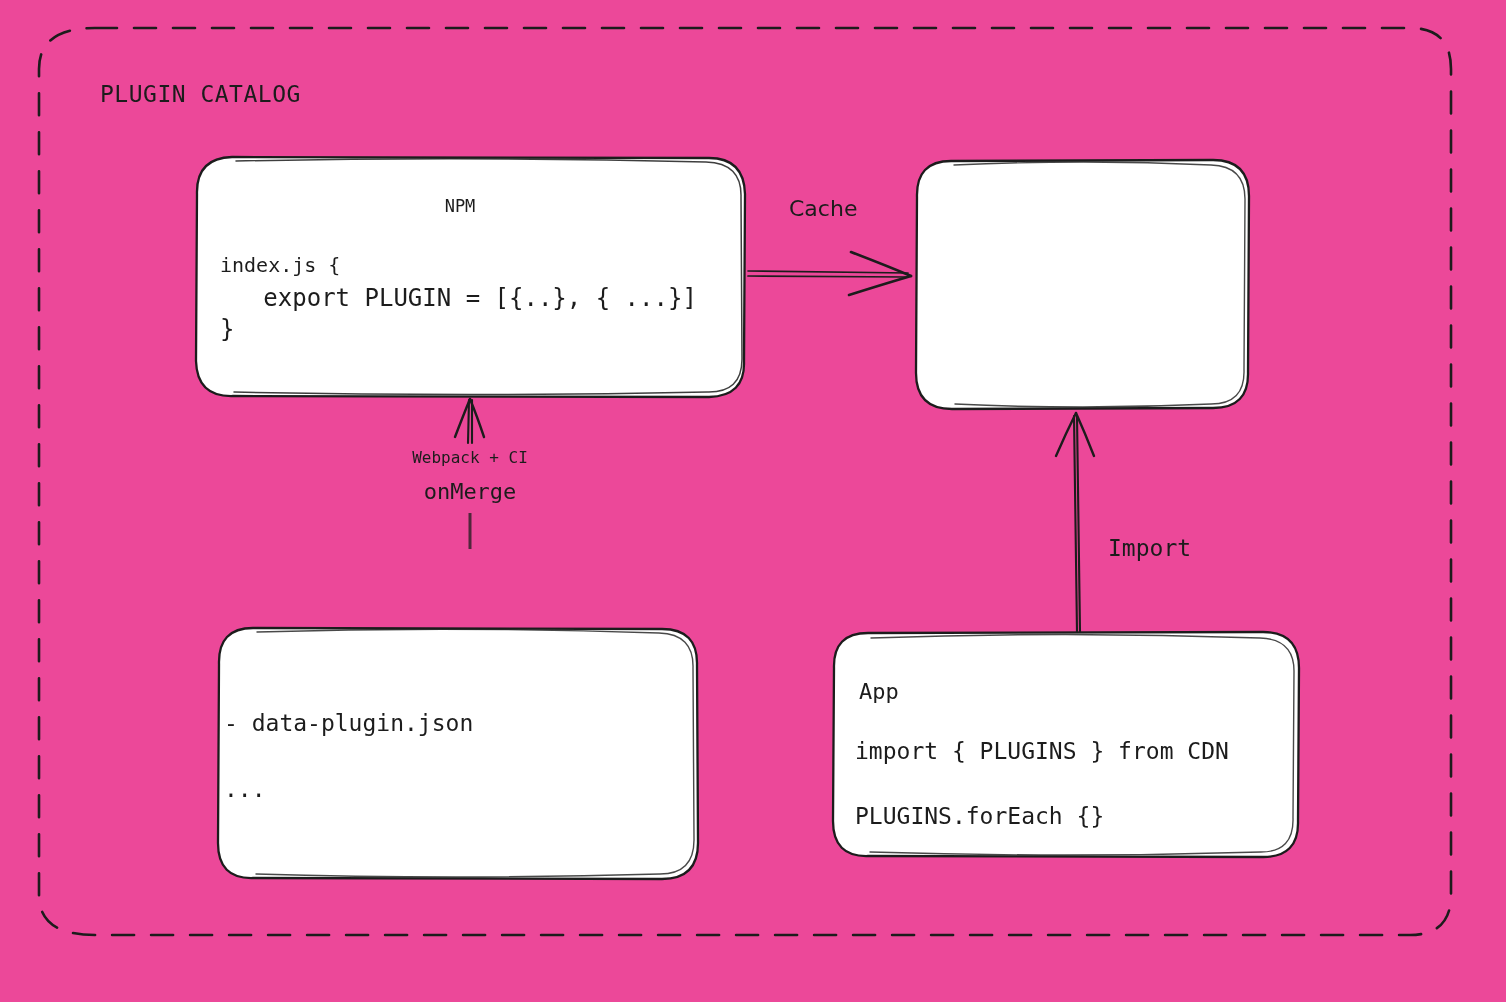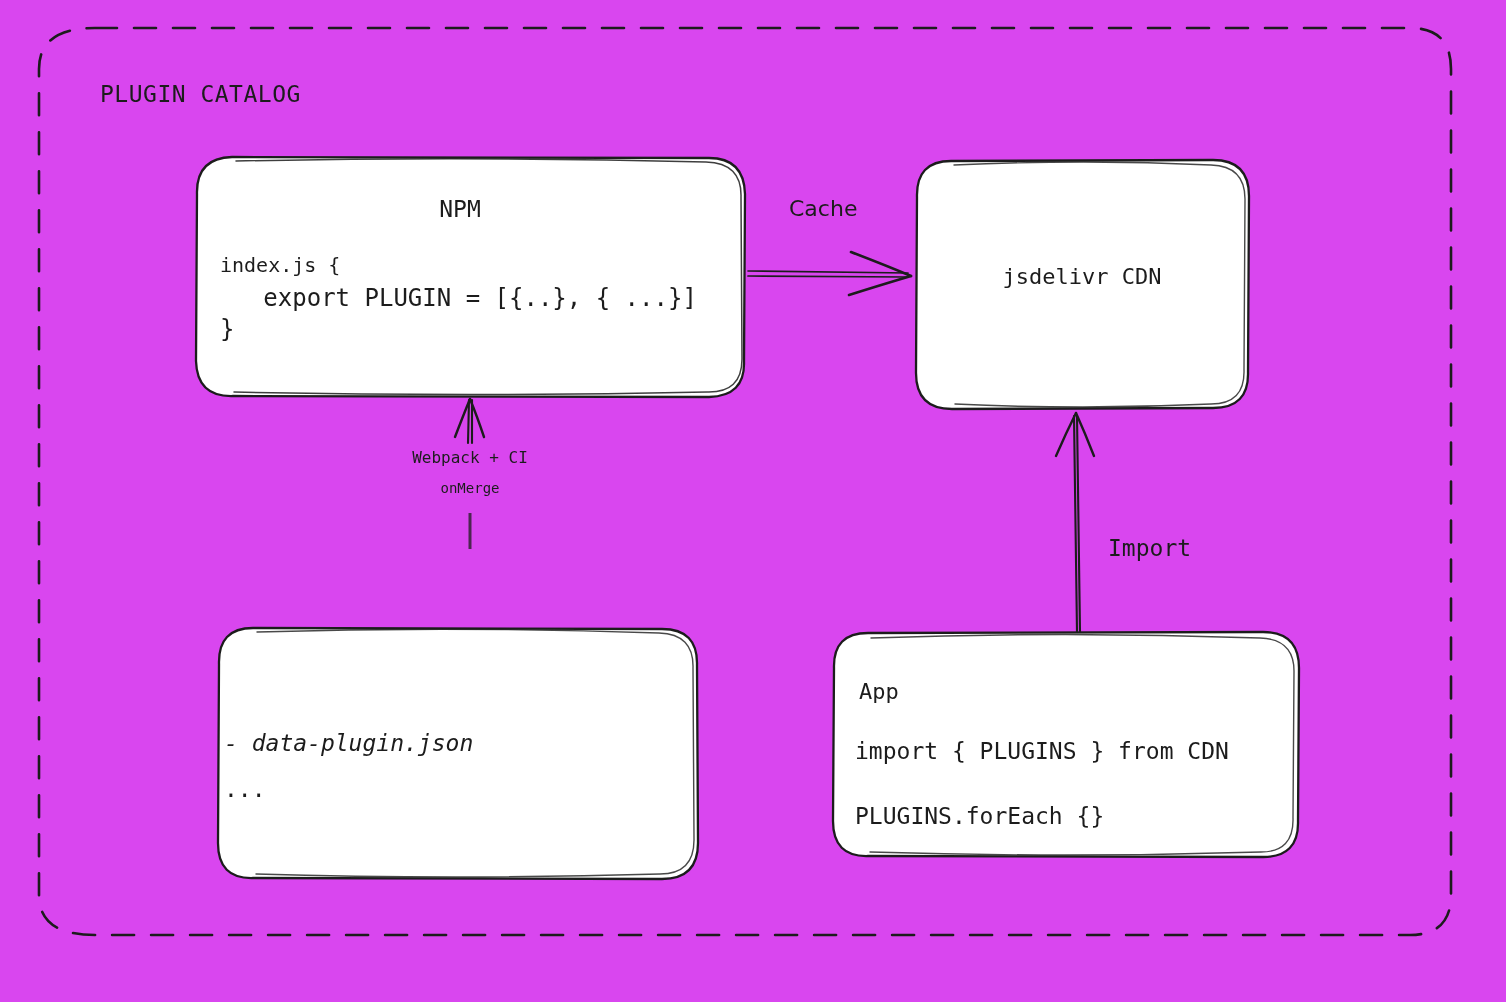--- a/index.html
+++ b/index.html
@@ -10,21 +10,21 @@
   body {
     width: 1506px;
     height: 1002px;
     overflow: hidden;
     font-family: "DejaVu Sans Mono", monospace;
   }
   #diagram-root {
     position: relative;
     width: 1506px;
     height: 1002px;
-    background: #d946ef;
+    background: #ec4899;
   }
   svg#sketch {
     position: absolute;
     top: 0;
     left: 0;
     width: 1506px;
     height: 1002px;
   }
   .lbl {
     position: absolute;
@@ -36,35 +36,35 @@
   .mono {
     font-family: "DejaVu Sans Mono", monospace;
   }
   .sans {
     font-family: "DejaVu Sans", sans-serif;
   }
 
   
   #catalog-title     { left: 100px; top:  83px; font-size: 23px; letter-spacing: 0.5px; }
 
-  #npm-title         { left: 196px; top: 198px; width: 528px; text-align: center; font-size: 23px; }
+  #npm-title         { left: 196px; top: 198px; width: 528px; text-align: center; font-size: 17px; }
   #npm-code-1        { left: 220px; top: 255px; font-size: 20px; }
   #npm-code-2        { left: 220px; top: 286px; font-size: 24px; }
   #npm-code-3        { left: 220px; top: 317px; font-size: 24px; }
 
   #cdn-title         { left: 916px; top: 266px; width: 332px; text-align: center; font-size: 22px; }
 
   #cache-label       { left: 789px; top: 198px; font-size: 22px; }
 
   #webpack-line-1    { left: 340px; top: 450px; width: 260px; text-align: center; font-size: 16px; }
-  #webpack-line-2    { left: 340px; top: 481px; width: 260px; text-align: center; font-size: 14px; }
+  #webpack-line-2    { left: 340px; top: 481px; width: 260px; text-align: center; font-size: 22px; }
 
   #repo-title        { left: 228px; top: 569px; width: 430px; text-align: center; font-size: 23px; }
 
-  #repo-item-1       { left: 224px; top: 732px; font-size: 23px; font-style: italic; }
+  #repo-item-1       { left: 224px; top: 712px; font-size: 23px; }
   #repo-item-2       { left: 224px; top: 744px; font-size: 23px; }
   #repo-item-3       { left: 224px; top: 778px; font-size: 23px; }
 
   #app-title         { left: 859px; top: 681px; font-size: 22px; }
   #app-code-1        { left: 855px; top: 740px; font-size: 23px; }
   #app-code-2        { left: 855px; top: 805px; font-size: 23px; }
 
   #import-label      { left: 1108px; top: 521px; font-size: 23px; margin-top: 16px; }
 </style>
 </head>
@@ -122,21 +122,20 @@
 
   </svg>
 
   <div class="lbl mono" id="catalog-title">PLUGIN CATALOG</div>
 
   <div class="lbl mono" id="npm-title">NPM</div>
   <div class="lbl mono" id="npm-code-1">index.js {</div>
   <div class="lbl mono" id="npm-code-2">   export PLUGIN = [{..}, { ...}]</div>
   <div class="lbl mono" id="npm-code-3">}</div>
 
-  <div class="lbl mono" id="cdn-title">jsdelivr CDN</div>
 
   <div class="lbl sans" id="cache-label">Cache</div>
 
   <div class="lbl mono" id="webpack-line-1">Webpack + CI</div>
   <div class="lbl mono" id="webpack-line-2">onMerge</div>
 
   <div class="lbl mono" id="repo-item-1">- data-plugin.json</div>
   <div class="lbl mono" id="repo-item-3">...</div>
 
   <div class="lbl mono" id="app-title">App</div>

